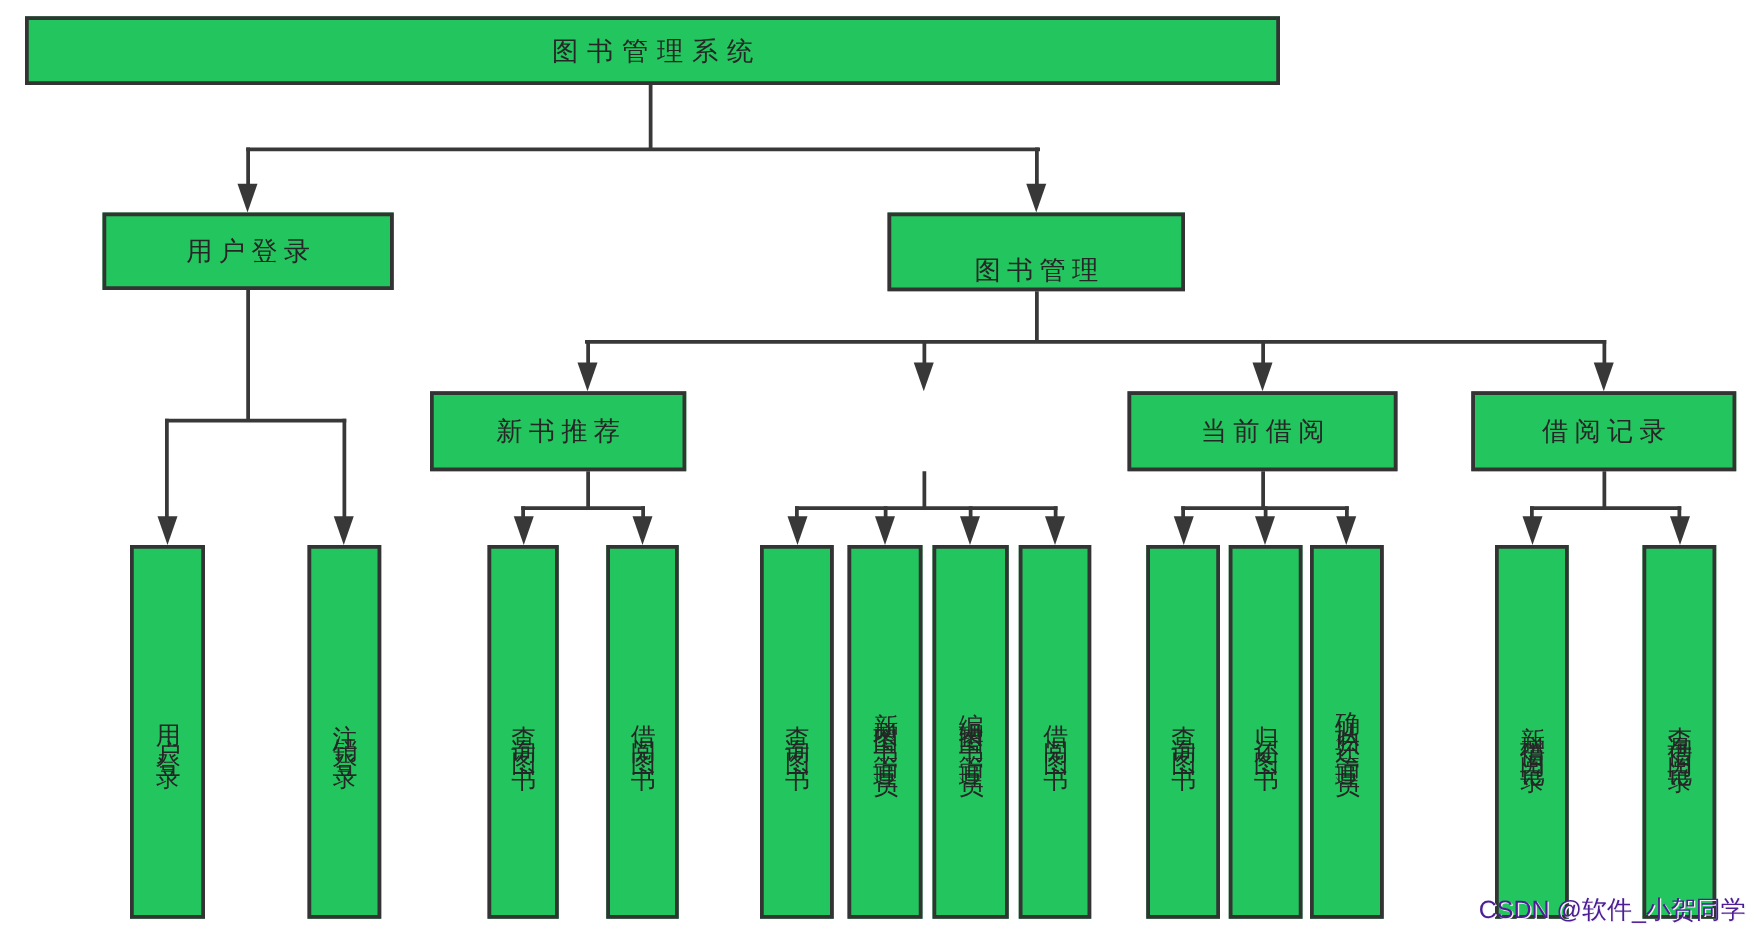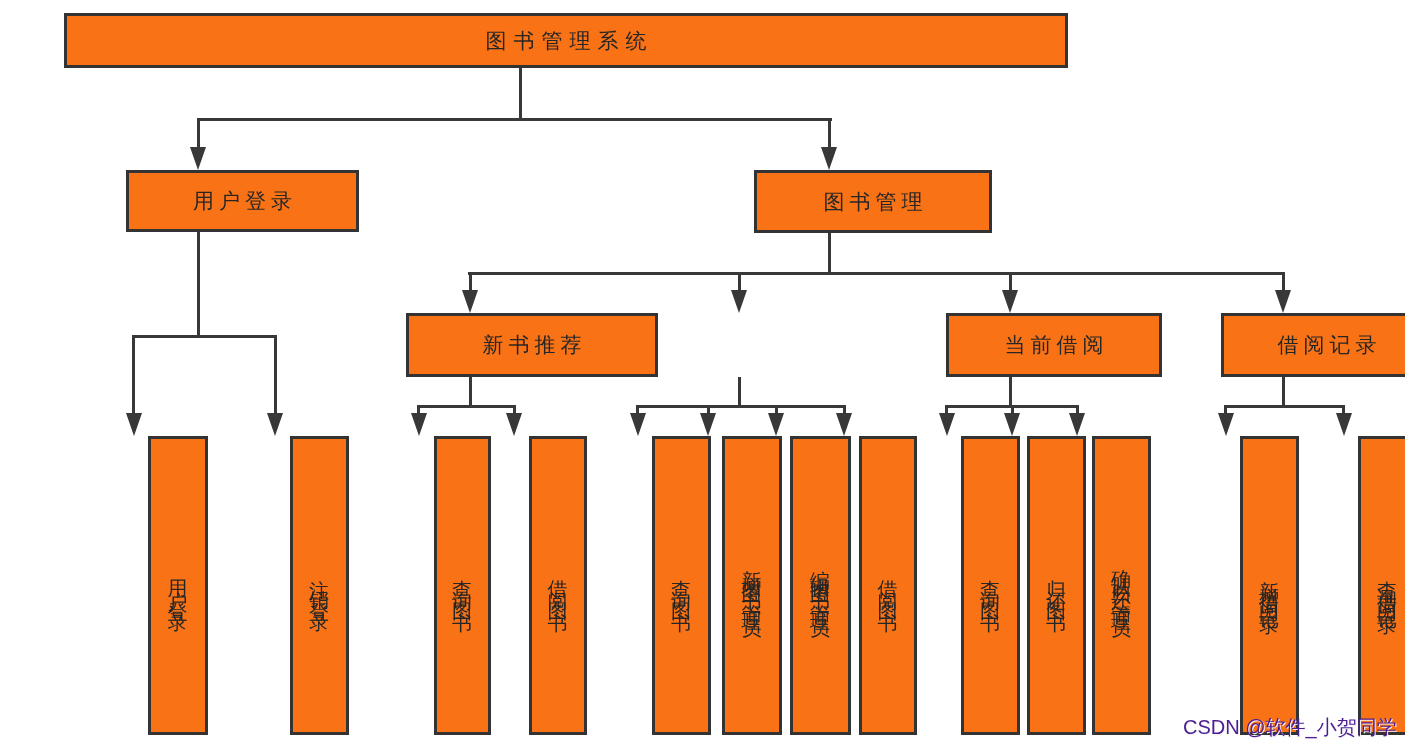--- a/index.html
+++ b/index.html
@@ -14,25 +14,24 @@
     height: 747px;
     background: #ffffff;
     overflow: hidden;
     color: #262626;
   }
   
   .box {
     position: absolute;
     box-sizing: border-box;
     border: 3px solid #333333;
-    background: #f97316;
+    background: #22c55e;
     display: flex;
     align-items: center;
     justify-content: center;
-    margin-left: 44px;
   }
   .hlabel {
     font-size: 21px;
     letter-spacing: 5px;
     text-indent: 5px;
     color: #262626;
     white-space: nowrap;
   }
   .hlabel.root-label {
     letter-spacing: 7px;
@@ -86,21 +85,21 @@
   <div class="line" style="left:519px; top:68px; width:3px; height:52px;"></div>
   <div class="line" style="left:197px; top:118px; width:635px; height:3px;"></div>
   <div class="line" style="left:197px; top:118px; width:3px; height:31px;"></div>
   <div class="arrow" style="left:190px; top:147px;"></div>
   <div class="line" style="left:828px; top:118px; width:3px; height:31px;"></div>
   <div class="arrow" style="left:821px; top:147px;"></div>
 
   <div class="box" style="left:82px; top:170px; width:233px; height:62px;">
     <span class="hlabel">用户登录</span>
   </div>
-  <div class="box" style="left:710px; top:170px; width:238px; height:63px;">
+  <div class="box" style="left:710px; top:170px; width:238px; height:63px;align-items:flex-end;">
     <span class="hlabel">图书管理</span>
   </div>
 
   <div class="line" style="left:197px; top:232px; width:3px; height:105px;"></div>
   <div class="line" style="left:132px; top:335px; width:145px; height:3px;"></div>
   <div class="line" style="left:132px; top:335px; width:3px; height:79px;"></div>
   <div class="arrow" style="left:126px; top:413px;"></div>
   <div class="line" style="left:274px; top:335px; width:3px; height:79px;"></div>
   <div class="arrow" style="left:267px; top:413px;"></div>
 
@@ -108,21 +107,21 @@
   <div class="line" style="left:468px; top:272px; width:817px; height:3px;"></div>
   <div class="line" style="left:469px; top:272px; width:3px; height:20px;"></div>
   <div class="arrow" style="left:462px; top:290px;"></div>
   <div class="line" style="left:738px; top:272px; width:3px; height:20px;"></div>
   <div class="arrow" style="left:731px; top:290px;"></div>
   <div class="line" style="left:1009px; top:272px; width:3px; height:20px;"></div>
   <div class="arrow" style="left:1002px; top:290px;"></div>
   <div class="line" style="left:1282px; top:272px; width:3px; height:20px;"></div>
   <div class="arrow" style="left:1275px; top:290px;"></div>
 
-  <div class="box" style="left:362px; top:313px; width:252px; height:64px;">
+  <div class="box" style="left:344px; top:313px; width:205px; height:64px;">
     <span class="hlabel">新书推荐</span>
   </div>
   <div class="box" style="left:902px; top:313px; width:216px; height:64px;">
     <span class="hlabel">当前借阅</span>
   </div>
   <div class="box" style="left:1177px; top:313px; width:212px; height:64px;">
     <span class="hlabel">借阅记录</span>
   </div>
 
   <div class="line" style="left:469px; top:377px; width:3px; height:30px;"></div>

